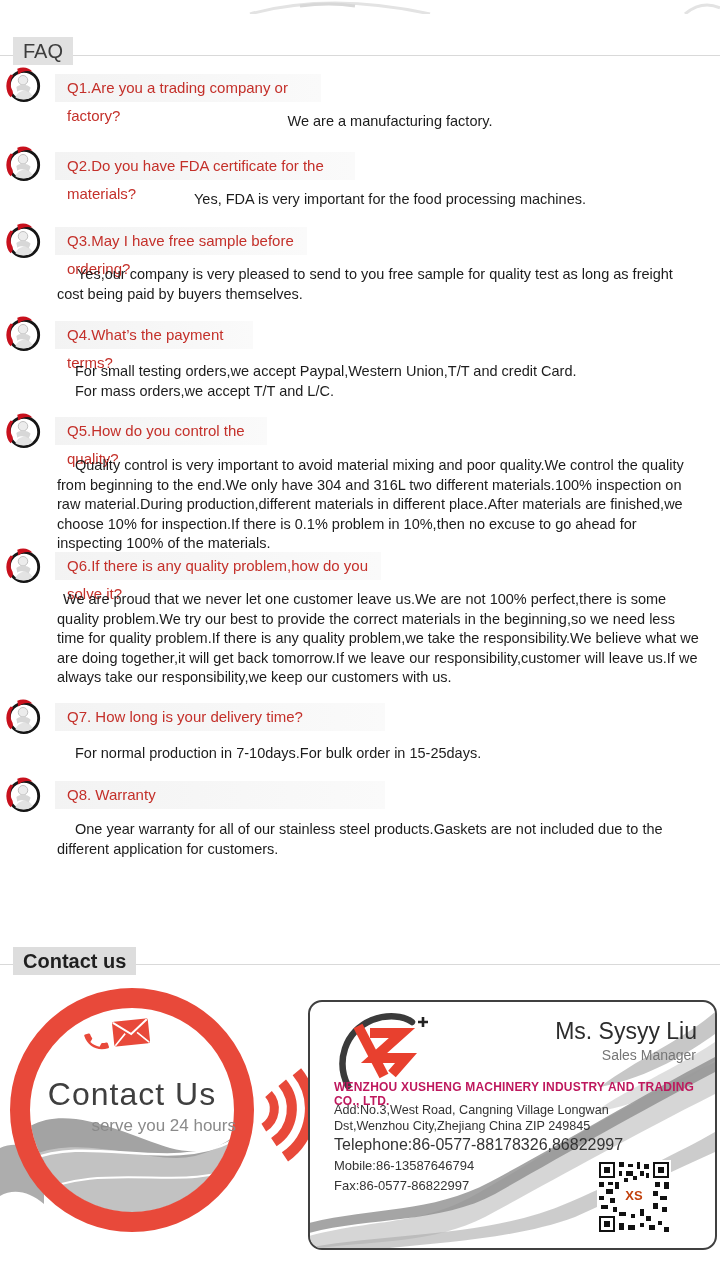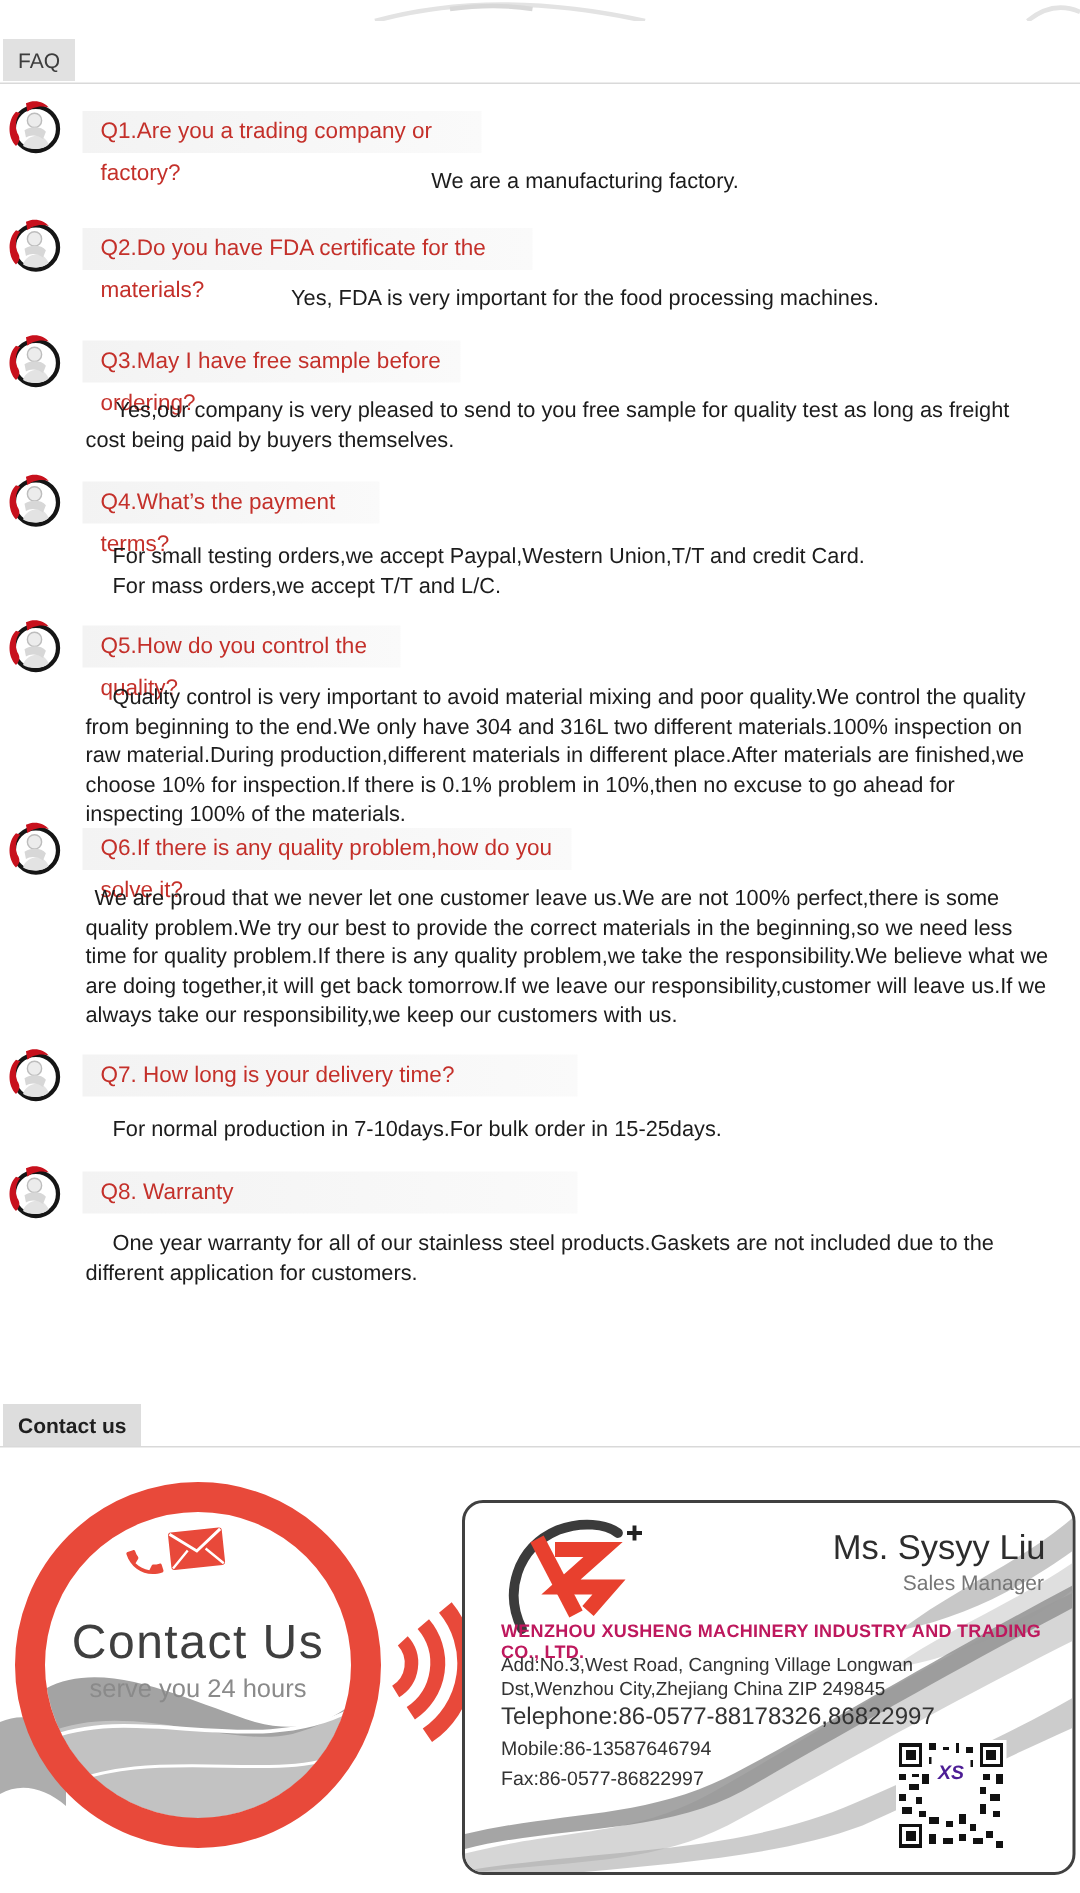--- a/index.html
+++ b/index.html
@@ -1,20 +1,20 @@
 <!DOCTYPE html>
 <html><head>
 <meta charset="utf-8">
 <style>
   html,body{margin:0;padding:0;background:#fff;}
   #page{position:relative;width:720px;height:1262px;background:#fff;overflow:hidden;
         font-family:"Liberation Sans",sans-serif;color:#1c1c1c;}
   
-  .section-tab{position:absolute;left:2px;background:#e1e1e1;color:#3d3d3d;
-      font-size:14px;line-height:28px;height:28px;padding:0 10px;z-index:4;}
+  .section-tab{position:absolute;left:13px;background:#e1e1e1;color:#3d3d3d;
+      font-size:20px;line-height:28px;height:28px;padding:0 10px;z-index:4;margin-top:11px;}
   .section-tab.bold{font-weight:bold;color:#1f1f1f;background:#ddd;}
   .section-divider{position:absolute;left:0;width:720px;height:1px;background:#d9d9d9;}
   
   .mascot{position:absolute;left:4px;width:38px;height:38px;}
   .q-strip{position:absolute;left:55px;height:28px;background:#f6f6f6;
       background:linear-gradient(90deg,#f3f3f3,#fafafa);}
   .q-strip span{display:block;font-size:15px;line-height:28px;padding-left:12px;color:#c4302a;}
   .answer{position:absolute;left:57px;width:646px;font-size:14.5px;line-height:19.5px;
       color:#1c1c1c;white-space:pre-line;}
   .pl20{padding-left:20px;width:626px;text-align:center;}
@@ -22,43 +22,43 @@
   .ind20{text-indent:20px;}
   .ind18{text-indent:18px;}
   .ind6{text-indent:6px;}
   
   .ring{position:absolute;left:10px;top:988px;width:204px;height:204px;border:20px solid #e8493a;
       border-radius:50%;z-index:3;background:transparent;}
   .inner-clip{position:absolute;left:30px;top:1008px;width:204px;height:204px;border-radius:50%;
       overflow:hidden;z-index:1;}
   .circle-title{position:absolute;left:28px;top:1076px;width:208px;text-align:center;z-index:4;
       font-size:32px;letter-spacing:1px;color:#3f3f3f;}
-  .circle-sub{position:absolute;left:28px;top:1116px;width:208px;text-align:center;z-index:4;
+  .circle-sub{position:absolute;left:28px;top:1116px;width:208px;text-align:right;z-index:4;
       font-size:17px;color:#8a8a8a;}
   .contact-icons{position:absolute;left:84px;top:1016px;width:100px;height:52px;z-index:4;}
   .signal{position:absolute;left:250px;top:1052px;z-index:1;}
   .outside-wave{position:absolute;left:0;top:1126px;z-index:0;}
   
   .card{position:absolute;left:308px;top:1000px;width:405px;height:246px;background:#fff;
       border:2px solid #404040;border-radius:14px;overflow:hidden;z-index:2;}
   .card .ribbons{position:absolute;left:0;top:0;}
   .xs-logo{position:absolute;left:22px;top:10px;}
   .person-name{position:absolute;right:18px;top:16px;font-size:23px;color:#2d2d2d;
       text-align:right;font-weight:400;}
   .person-title{position:absolute;right:19px;top:45px;font-size:14px;color:#767676;text-align:right;}
   .company{position:absolute;left:24px;top:78px;width:372px;font-size:12px;font-weight:bold;
       color:#be185d;letter-spacing:.2px;}
   .addr{position:absolute;left:24px;top:101px;width:330px;font-size:12.6px;color:#333;line-height:15.5px;}
   .tel{position:absolute;left:24px;top:134px;font-size:16px;color:#333;}
   .mob{position:absolute;left:24px;top:156px;font-size:13px;color:#333;}
   .fax{position:absolute;left:24px;top:176px;font-size:13px;color:#333;}
   .qr{position:absolute;left:287px;top:157px;width:74px;height:76px;}
-  .qr-center{position:absolute;left:24px;top:12px;width:26px;height:20px;background:#fff;
+  .qr-center{position:absolute;left:24px;top:26px;width:26px;height:20px;background:#fff;
       display:flex;align-items:center;justify-content:center;font-weight:bold;font-size:13px;
-      color:#4c1d95;font-style:italic;}
+      color:#c2410c;}
   .top-artifact{position:absolute;left:0;top:0;}
 </style>
 </head>
 <body>
 
 <div id="page">
 
   <svg class="top-artifact" width="720" height="14">
     <path d="M250,14 Q330,-8 430,14" stroke="#e3e3e3" stroke-width="3" fill="none"></path>
     <path d="M300,6 q30,-4 55,0" stroke="#d8d8d8" stroke-width="3" fill="none"></path>

